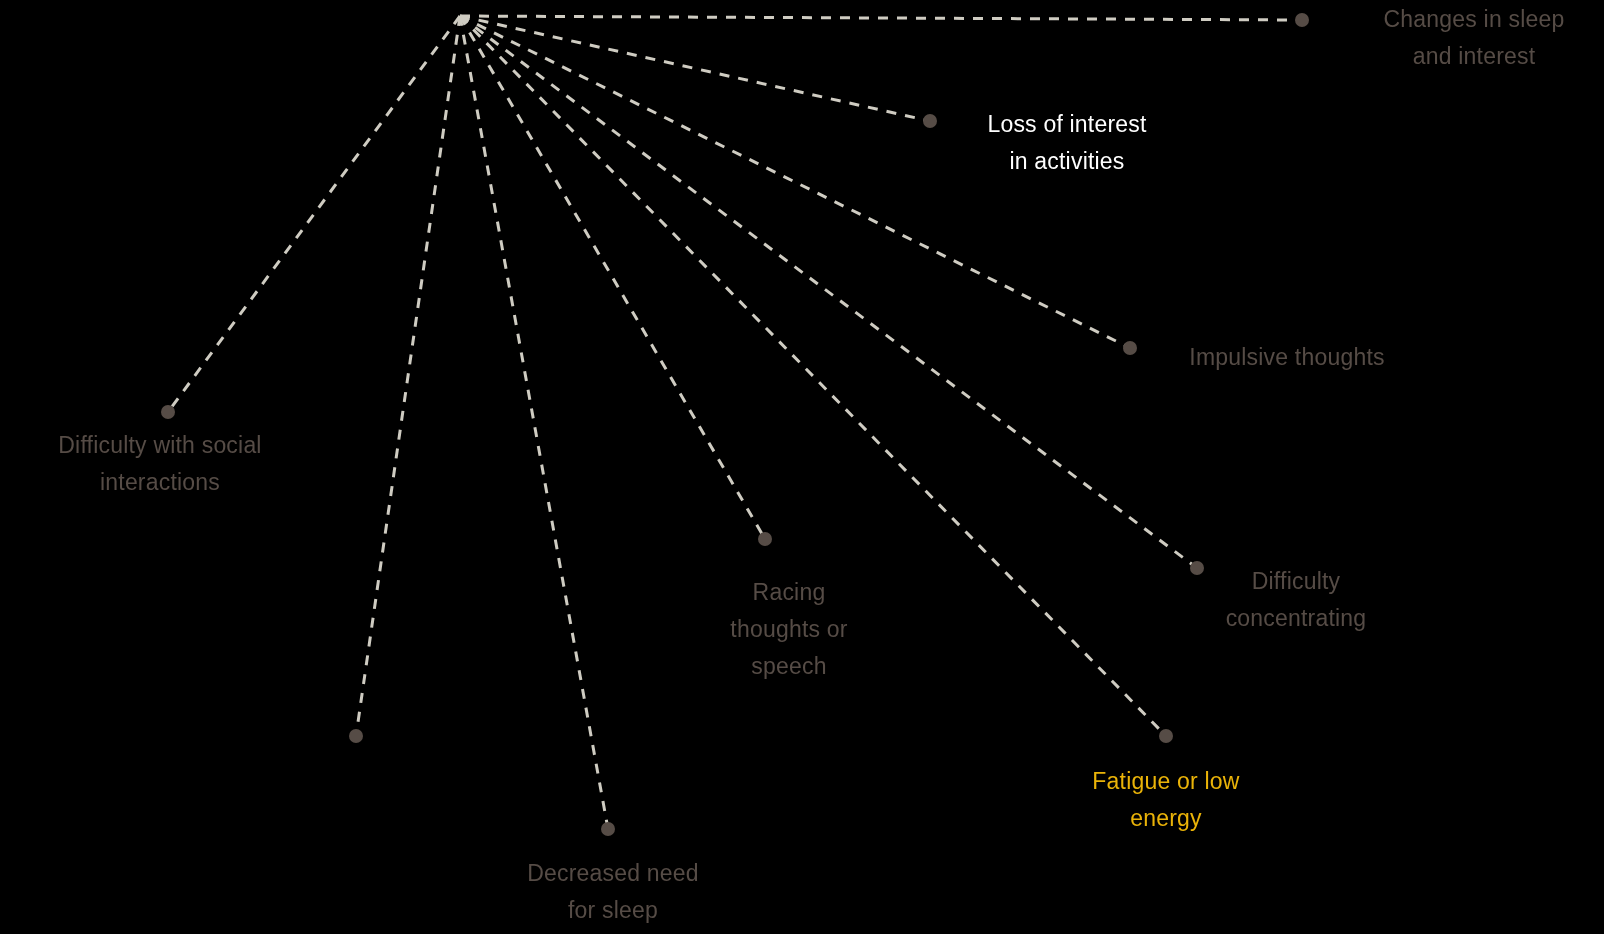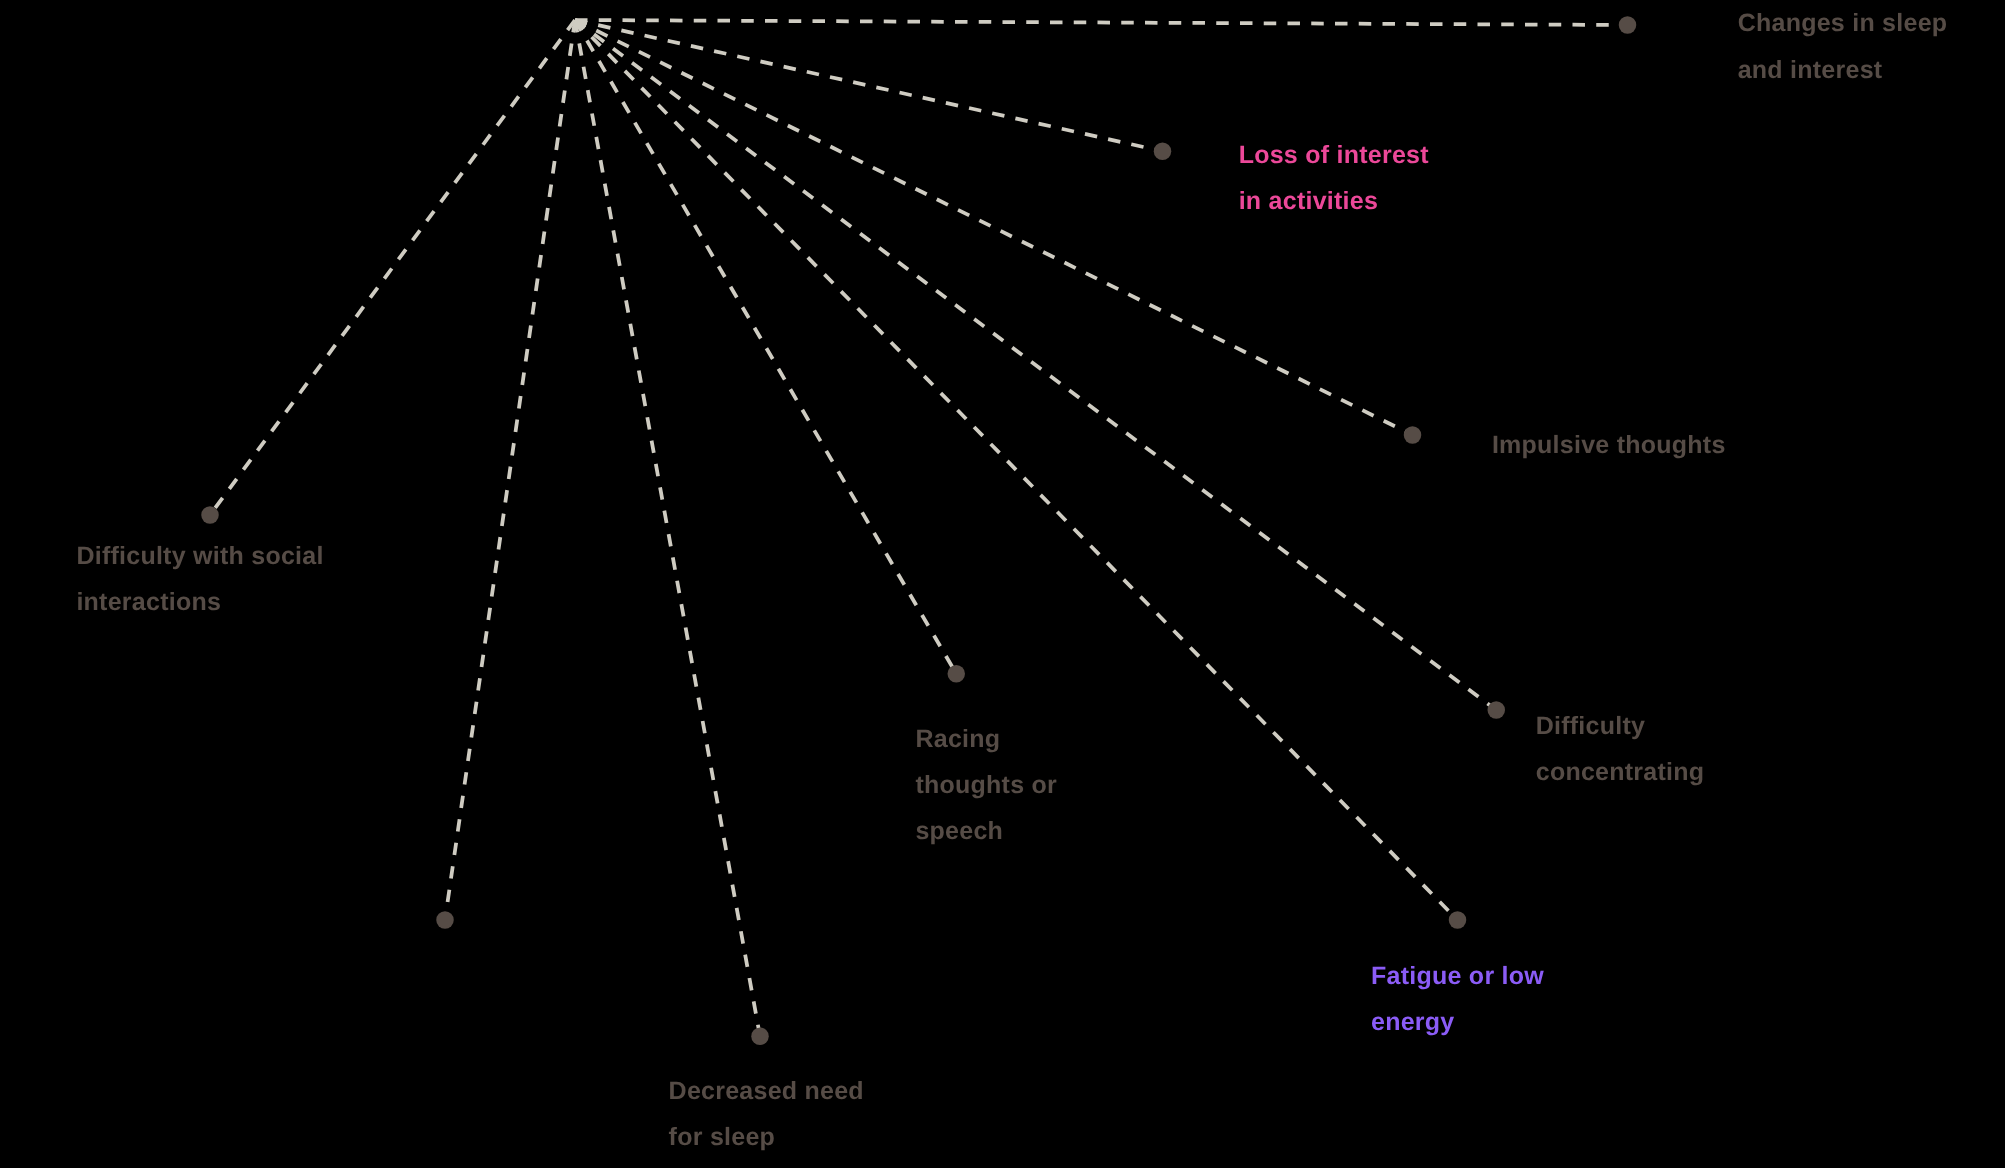--- a/index.html
+++ b/index.html
@@ -23,23 +23,24 @@
   .labels-layer {
     position: absolute;
     left: 0;
     top: 0;
     width: 100%;
     height: 100%;
   }
   .node-label {
     position: absolute;
     transform: translate(-50%, -50%);
+    text-align: center;
     font-family: "Liberation Sans", sans-serif;
-    font-weight: 700;
-    font-size: 20px;
+    font-weight: 400;
+    font-size: 23px;
     line-height: 37px;
     letter-spacing: 0.2px;
     white-space: nowrap;
   }
 </style>
 </head>
 <body>
 
 <div class="canvas" id="canvas" style="background: rgb(0, 0, 0); width: 1604px; height: 934px;">
   <svg id="diagram-svg" viewBox="0 0 1604 934">
@@ -60,32 +61,32 @@
       <line x1="460" y1="16" x2="356" y2="736" stroke="#cfccc2" stroke-width="3" stroke-dasharray="10 9"></line>
       <circle cx="356" cy="736" r="7" fill="#564c46"></circle>
       <line x1="460" y1="16" x2="168" y2="412" stroke="#cfccc2" stroke-width="3" stroke-dasharray="10 9"></line>
       <circle cx="168" cy="412" r="7" fill="#564c46"></circle>
     </svg>
   <div class="labels-layer" id="labels-layer">
       <div class="node-label" style="left: 1474px; top: 38px; color: rgb(86, 76, 70);">
         <div>Changes in sleep</div>
         <div>and interest</div>
       </div>
-      <div class="node-label" style="left: 1067px; top: 143px; color: #ec4899;">
+      <div class="node-label" style="left: 1067px; top: 143px; color: #ffffff;">
         <div>Loss of interest</div>
         <div>in activities</div>
       </div>
       <div class="node-label" style="left: 1287px; top: 357px; color: rgb(86, 76, 70);">
         <div>Impulsive thoughts</div>
       </div>
       <div class="node-label" style="left: 1296px; top: 600px; color: rgb(86, 76, 70);">
         <div>Difficulty</div>
         <div>concentrating</div>
       </div>
-      <div class="node-label" style="left: 1166px; top: 800px; color: #8b5cf6;">
+      <div class="node-label" style="left: 1166px; top: 800px; color: #eab308;">
         <div>Fatigue or low</div>
         <div>energy</div>
       </div>
       <div class="node-label" style="left: 789px; top: 629px; color: rgb(86, 76, 70);">
         <div>Racing</div>
         <div>thoughts or</div>
         <div>speech</div>
       </div>
       <div class="node-label" style="left: 613px; top: 892px; color: rgb(86, 76, 70);">
         <div>Decreased need</div>

